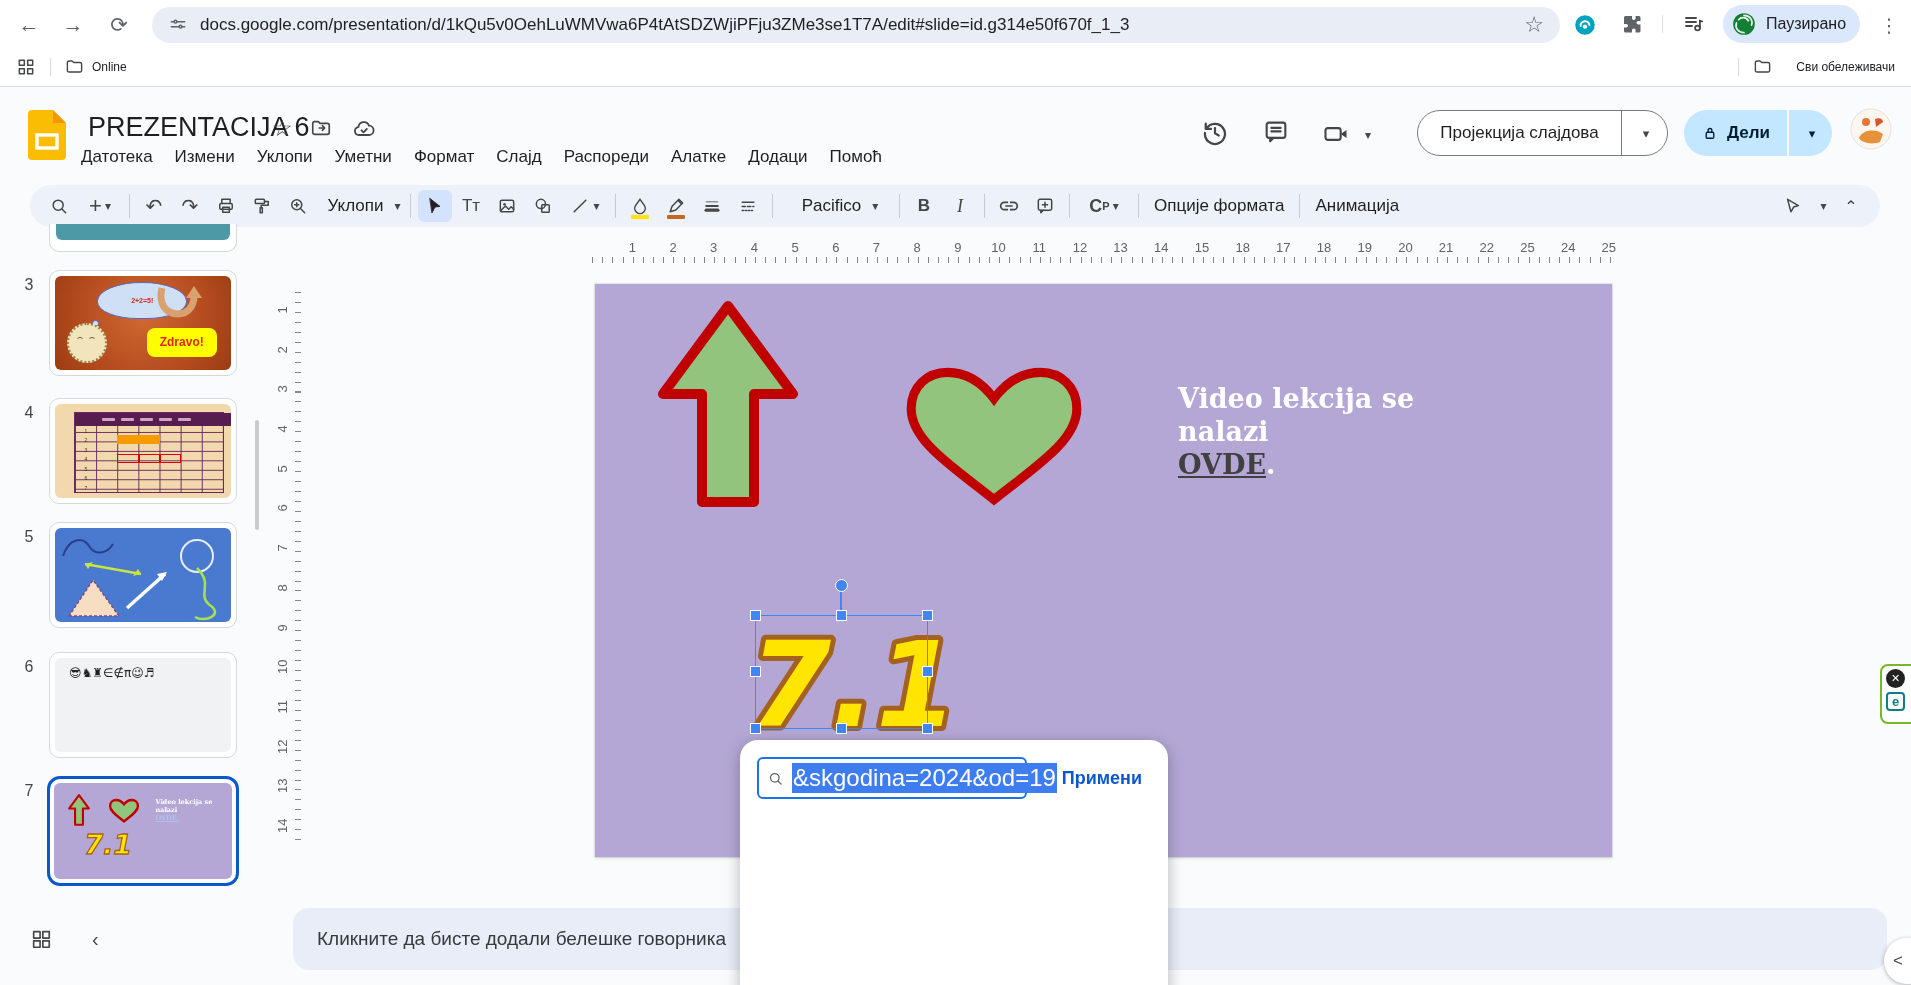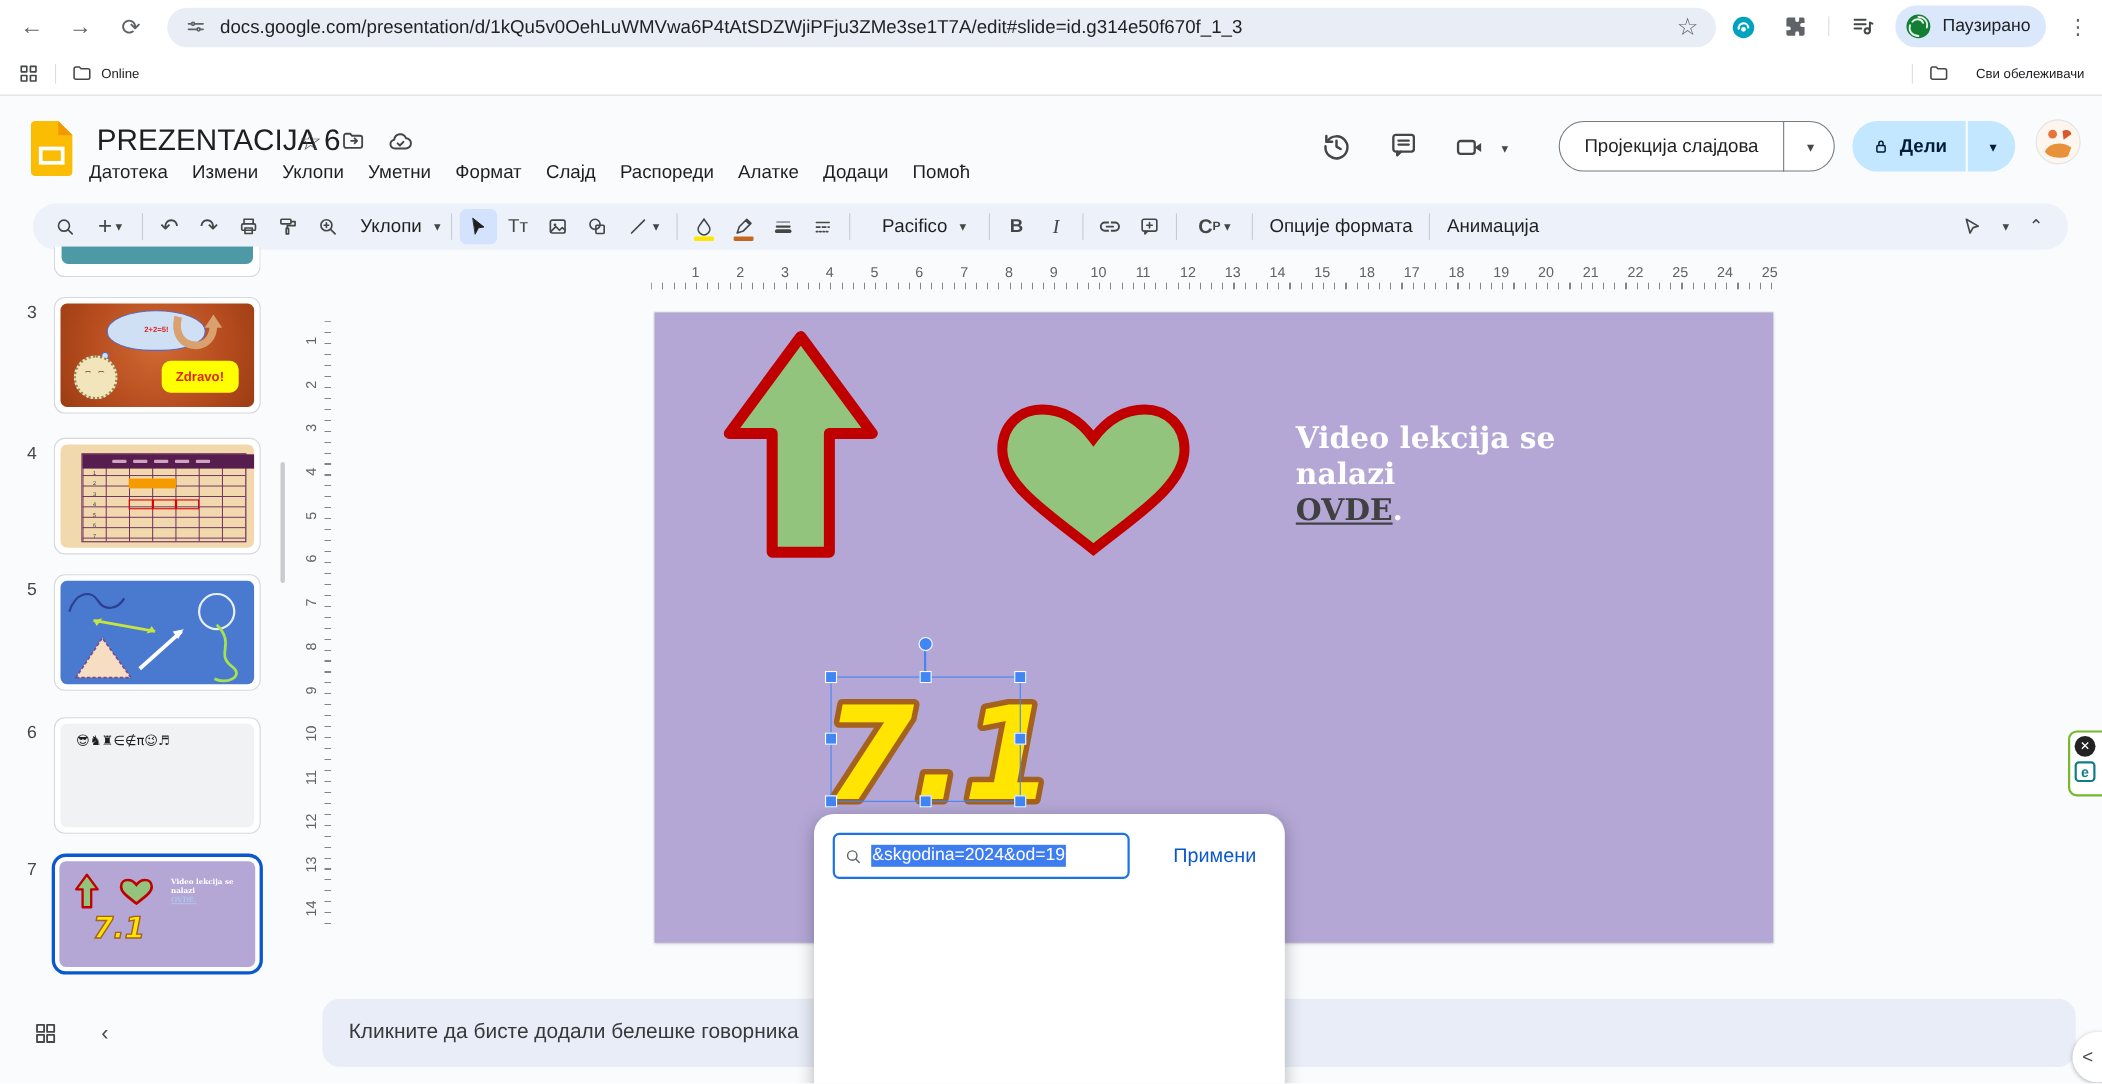--- a/index.html
+++ b/index.html
@@ -553,23 +553,23 @@
   </div>
 
   <div id="linkpopup">
     <div style="position:absolute;left:17px;top:17px;width:270px;height:42px;border:2px solid #1a73e8;border-radius:6px;box-sizing:border-box;display:flex;align-items:center;padding:0 8px;gap:8px;background:#fff">
       <span class="ico">
         <svg width="17" height="17" viewBox="0 0 24 24" style="stroke:#5f6368">
             <circle cx="11" cy="11" r="6"></circle>
             <path d="M15.5 15.5L20 20"></path>
           </svg>
       </span>
-      <span class="sel" style="font-size:16px;white-space:nowrap;padding:1px 1px">&amp;skgodina=2024&amp;od=19</span>
-    </div>
-    <span style="position:absolute;right:26px;top:28px;font-size:18px;font-weight:normal;color:#0b57d0">Примени</span>
+      <span class="sel" style="font-size:24px;white-space:nowrap;padding:1px 1px">&amp;skgodina=2024&amp;od=19</span>
+    </div>
+    <span style="position:absolute;right:26px;top:28px;font-size:18px;font-weight:bold;color:#0b57d0">Примени</span>
   </div>
 
   <div class="abs" style="left:1880px;top:664px;width:44px;height:60px;background:#fff;border:2px solid #76b82a;border-radius:8px;box-sizing:border-box">
     <div style="position:absolute;left:4px;top:3px;width:19px;height:19px;border-radius:50%;background:#222;color:#fff;font-size:11px;display:flex;align-items:center;justify-content:center">✕</div>
     <div style="position:absolute;left:4px;top:26px;width:19px;height:19px;border-radius:4px;border:2px solid #0e7d86;color:#0e7d86;font-size:13px;font-weight:bold;display:flex;align-items:center;justify-content:center;box-sizing:border-box">e</div>
   </div>
   <div class="abs" style="left:1884px;top:938px;width:46px;height:46px;border-radius:50%;background:#fff;box-shadow:0 1px 4px rgba(0,0,0,.3);display:flex;align-items:center;justify-content:flex-start;padding-left:9px;box-sizing:border-box;font-size:17px;color:#444746">
     <span>&lt;</span>
   </div>
 

